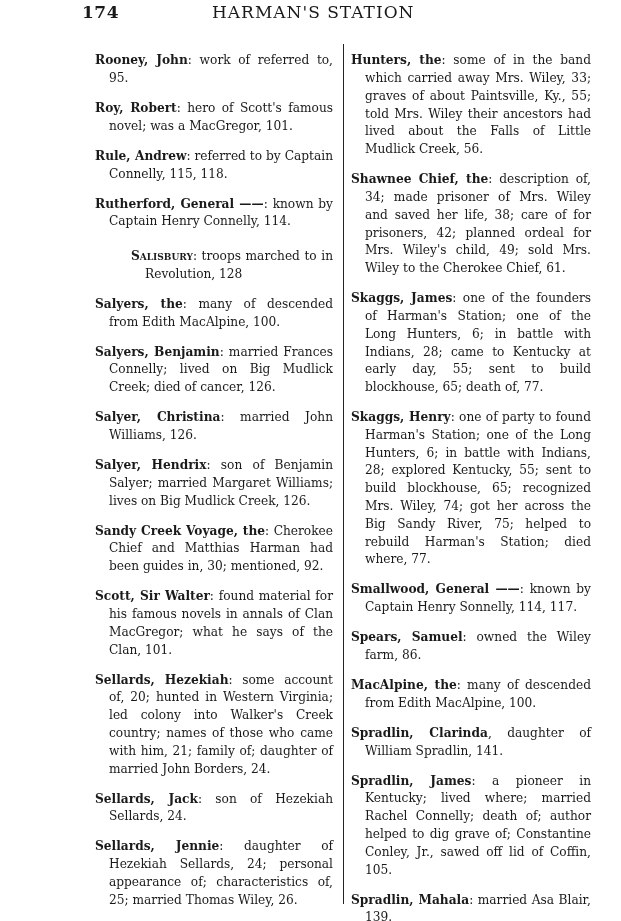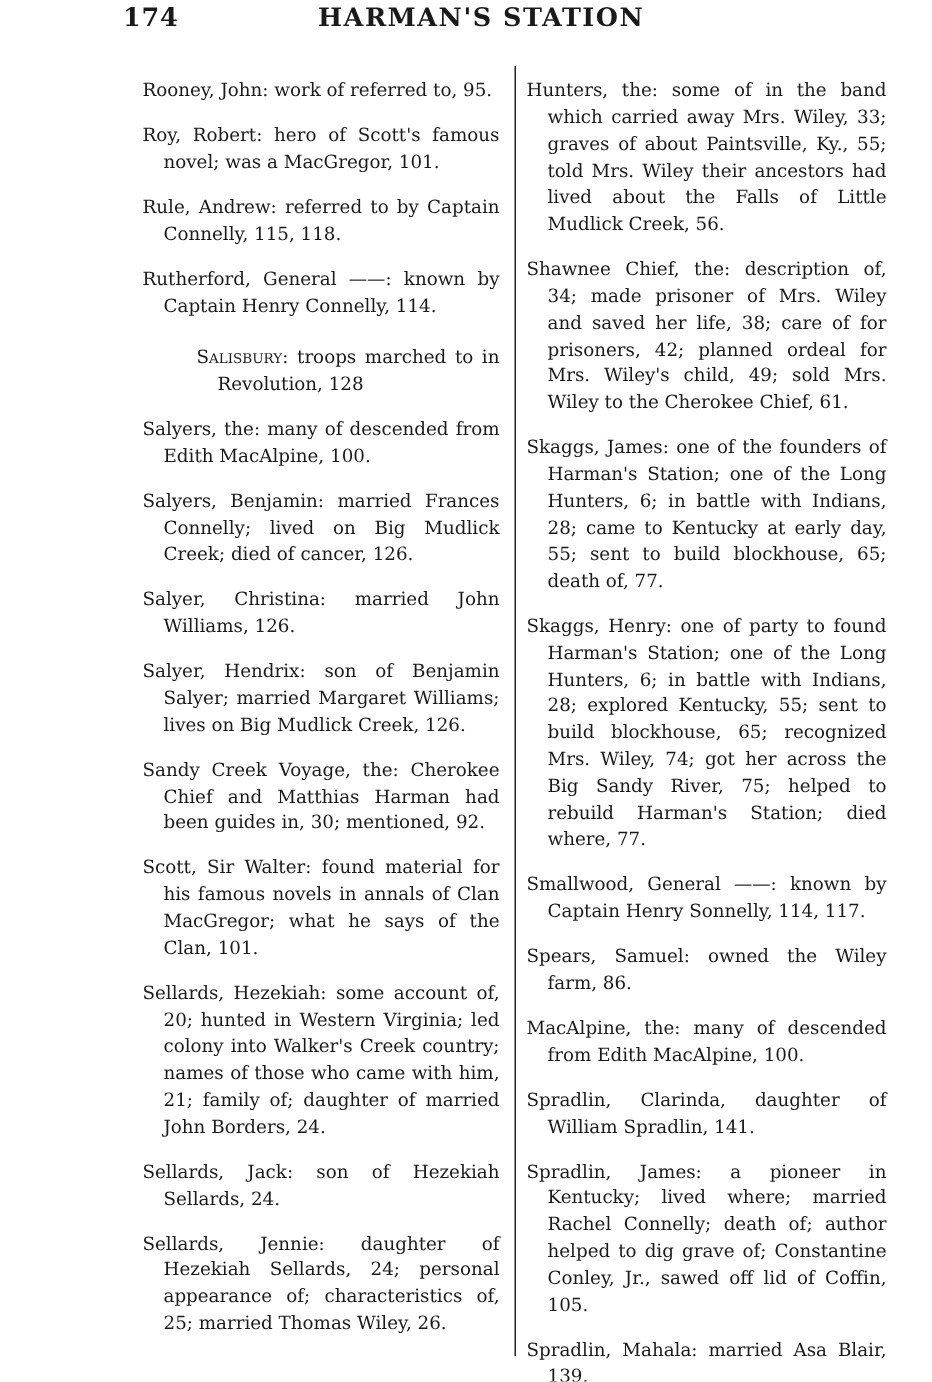--- a/index.html
+++ b/index.html
@@ -34,21 +34,21 @@
     top: 0;
     font-size: 17px;
     font-weight: bold;
     letter-spacing: 0.5px;
   }
   .running-title {
     position: absolute;
     left: 130px;
     top: 0;
     font-size: 17px;
-    font-weight: bold;
+    font-weight: normal;
     letter-spacing: 1px;
   }
   .col {
     position: absolute;
     top: 40px;
     font-size: 12.2px;
     line-height: 17.8px;
   }
   .col-left {
     left: 95px;
@@ -71,21 +71,21 @@
     padding-left: 14px;
     text-indent: -14px;
     margin-bottom: 0;
     hyphens: manual;
   }
   .entry.gap-before {
     margin-top: 17px;
     margin-left: 36px;
   }
   .headword {
-    font-weight: normal;
+    font-weight: bold;
   }
   .smallcaps {
     font-variant: small-caps;
   }
 </style>
 </head>
 <body>
 
 <div class="page">
   <div class="header">

